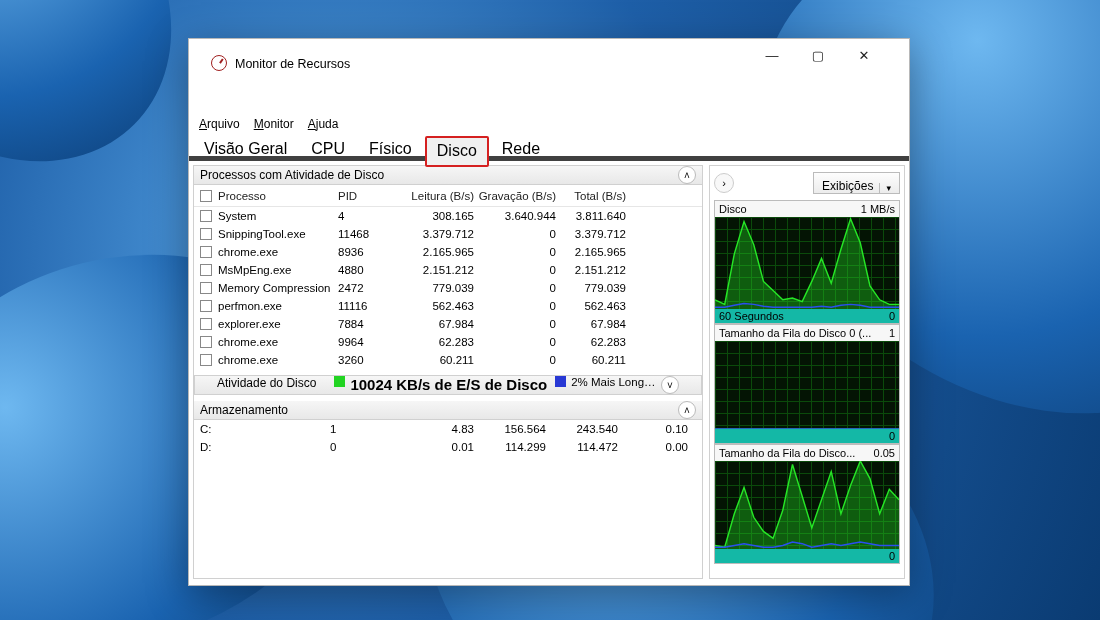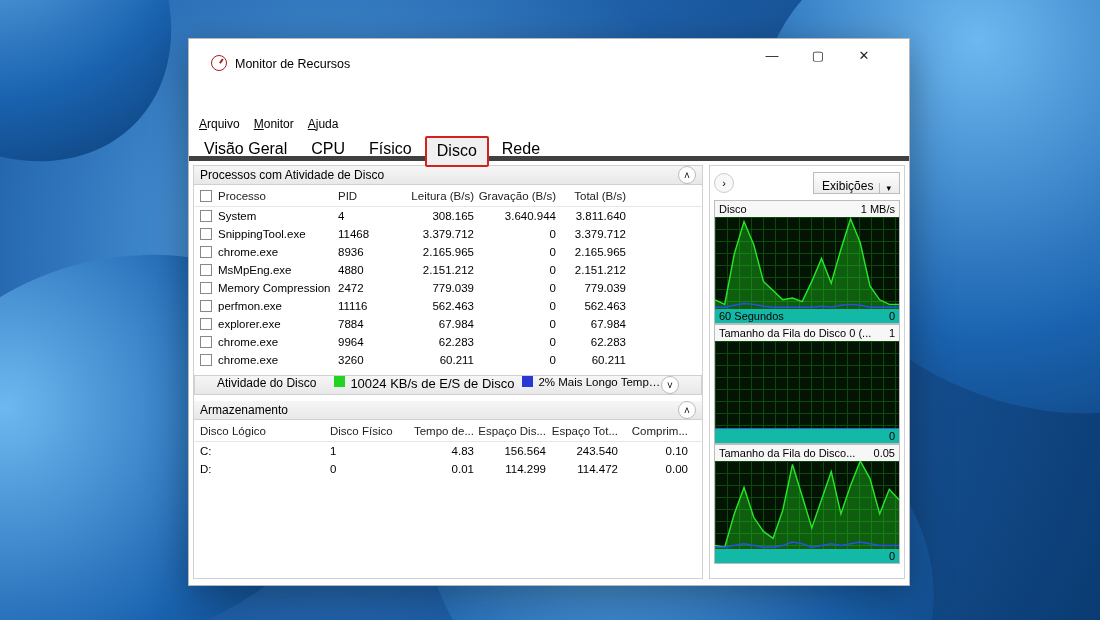--- a/index.html
+++ b/index.html
@@ -213,39 +213,31 @@
               <div class="r">60.211</div>
               <div class="r">0</div>
               <div class="r">60.211</div>
             </div>
           </div>
       </div>
 
       <div class="act-hdr">
         <div class="title" style="flex:0 0 auto; margin-right:10px;">Atividade do Disco</div>
         <div class="legend-sw" style="background:#22d422"></div>
-        <div style="font-size:13px;">10024 KB/s de E/S de Disco</div>
+        <div style="font-size:15px;font-weight:bold;">10024 KB/s de E/S de Disco</div>
         <div class="legend-sw" style="background:#2838d4"></div>
         <div style="font-size:11.5px; flex:1; overflow:hidden; text-overflow:ellipsis; white-space:nowrap;">2% Mais Longo Tempo em At...</div>
         <div class="collapse-btn">˅</div>
       </div>
 
       <div class="panel-hdr" style="margin-top:6px;gap:36px;">
         <div class="title">Armazenamento</div>
         <div class="collapse-btn">˄</div>
       </div>
       <div class="stor-grid">
-        <div class="grid-hdr">
-          <div>Disco Lógico</div>
-          <div>Disco Físico</div>
-          <div class="r">Tempo de...</div>
-          <div class="r">Espaço Dis...</div>
-          <div class="r">Espaço Tot...</div>
-          <div class="r">Comprim...</div>
-        </div>
         <div id="stor-rows">
             <div class="grid-row">
               <div>C:</div>
               <div>1</div>
               <div class="r">4.83</div>
               <div class="r">156.564</div>
               <div class="r">243.540</div>
               <div class="r">0.10</div>
             </div>
             <div class="grid-row">

